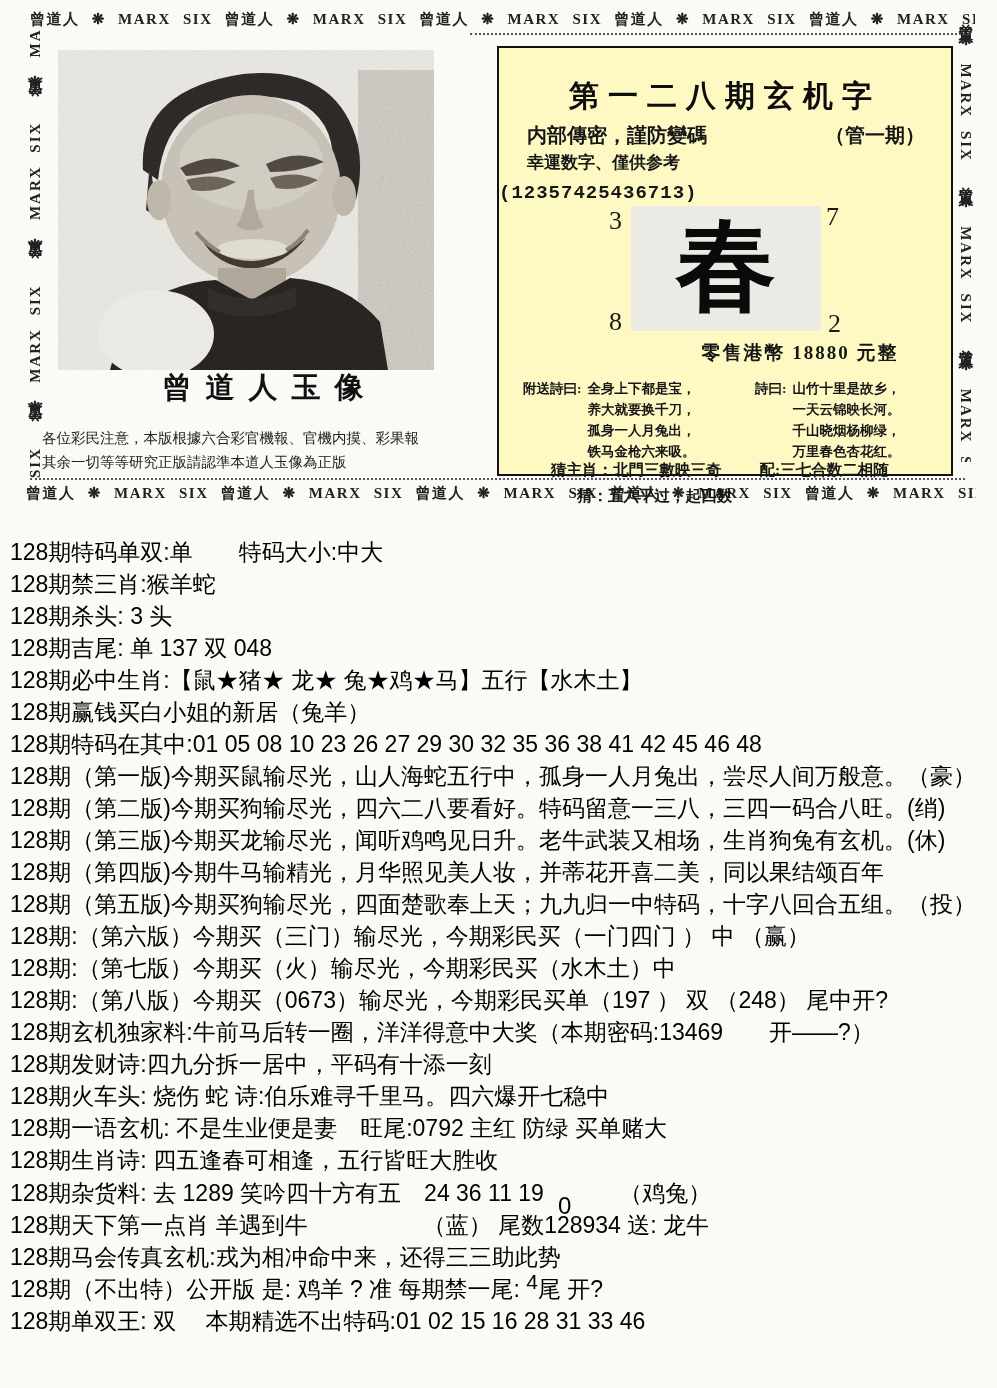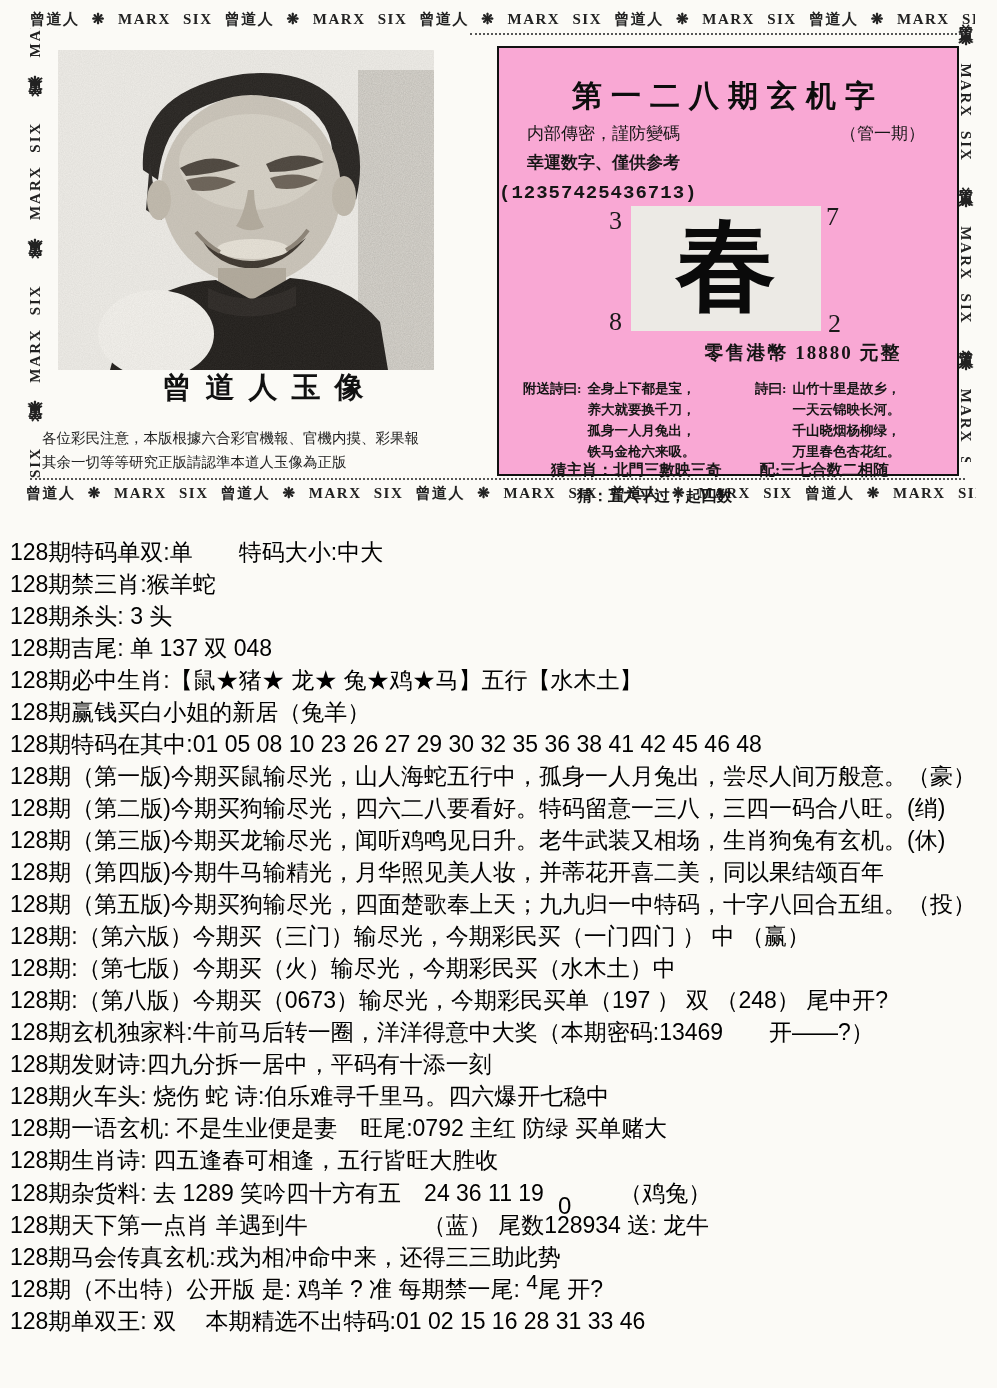--- a/index.html
+++ b/index.html
@@ -19,24 +19,24 @@
   
   .portrait{position:absolute;left:58px;top:50px;width:376px;height:320px;}
   .portrait svg{display:block;}
   .p-title{position:absolute;left:70px;top:368px;width:400px;text-align:center;
            font-family:"Liberation Serif",serif;font-weight:bold;font-size:29px;
            letter-spacing:14px;color:#111;white-space:nowrap;}
   .p-note{position:absolute;left:42px;top:426px;width:450px;font-size:14.5px;line-height:24px;
           font-family:"Liberation Serif",serif;color:#222;}
   
   .mbox{position:absolute;left:497px;top:46px;width:452px;height:426px;
-        border:2px solid #111;background:#f9a8d4;font-family:"Liberation Serif",serif;padding-left:6px;}
+        border:2px solid #111;background:#fef9c3;font-family:"Liberation Serif",serif;}
   .mbox-title{position:absolute;left:0;top:28px;width:100%;text-align:center;font-size:30px;
               font-weight:bold;letter-spacing:9px;color:#0d0d0d;white-space:nowrap;}
-  .mbox-sub{position:absolute;left:28px;top:74px;width:398px;font-size:17px;font-weight:normal;
+  .mbox-sub{position:absolute;left:28px;top:74px;width:398px;font-size:20px;font-weight:bold;
             display:flex;justify-content:space-between;white-space:nowrap;}
   .mbox-sub2{position:absolute;left:28px;top:103px;font-size:17px;font-weight:bold;white-space:nowrap;}
   .mbox-numbers{position:absolute;left:0;top:134px;width:100%;text-align:left;
                 font-family:"Liberation Mono",monospace;font-size:19px;font-weight:bold;letter-spacing:1px;}
   .spring{position:absolute;left:132px;top:158px;width:190px;height:125px;background:#eceae5;}
   .spring .chun{position:absolute;left:50%;top:50%;transform:translate(-50%,-52%);
                 font-size:100px;font-weight:bold;line-height:1;color:#0a0a0a;}
   .corner{position:absolute;font-size:26px;color:#1a1a1a;font-family:"Liberation Serif",serif;}
   .tl{left:-22px;top:0px;} .tr{right:-18px;top:-4px;} .bl{left:-22px;bottom:-6px;} .br{right:-20px;bottom:-8px;}
   .price{position:absolute;left:0;top:292px;width:100%;text-align:center;padding-left:150px;

